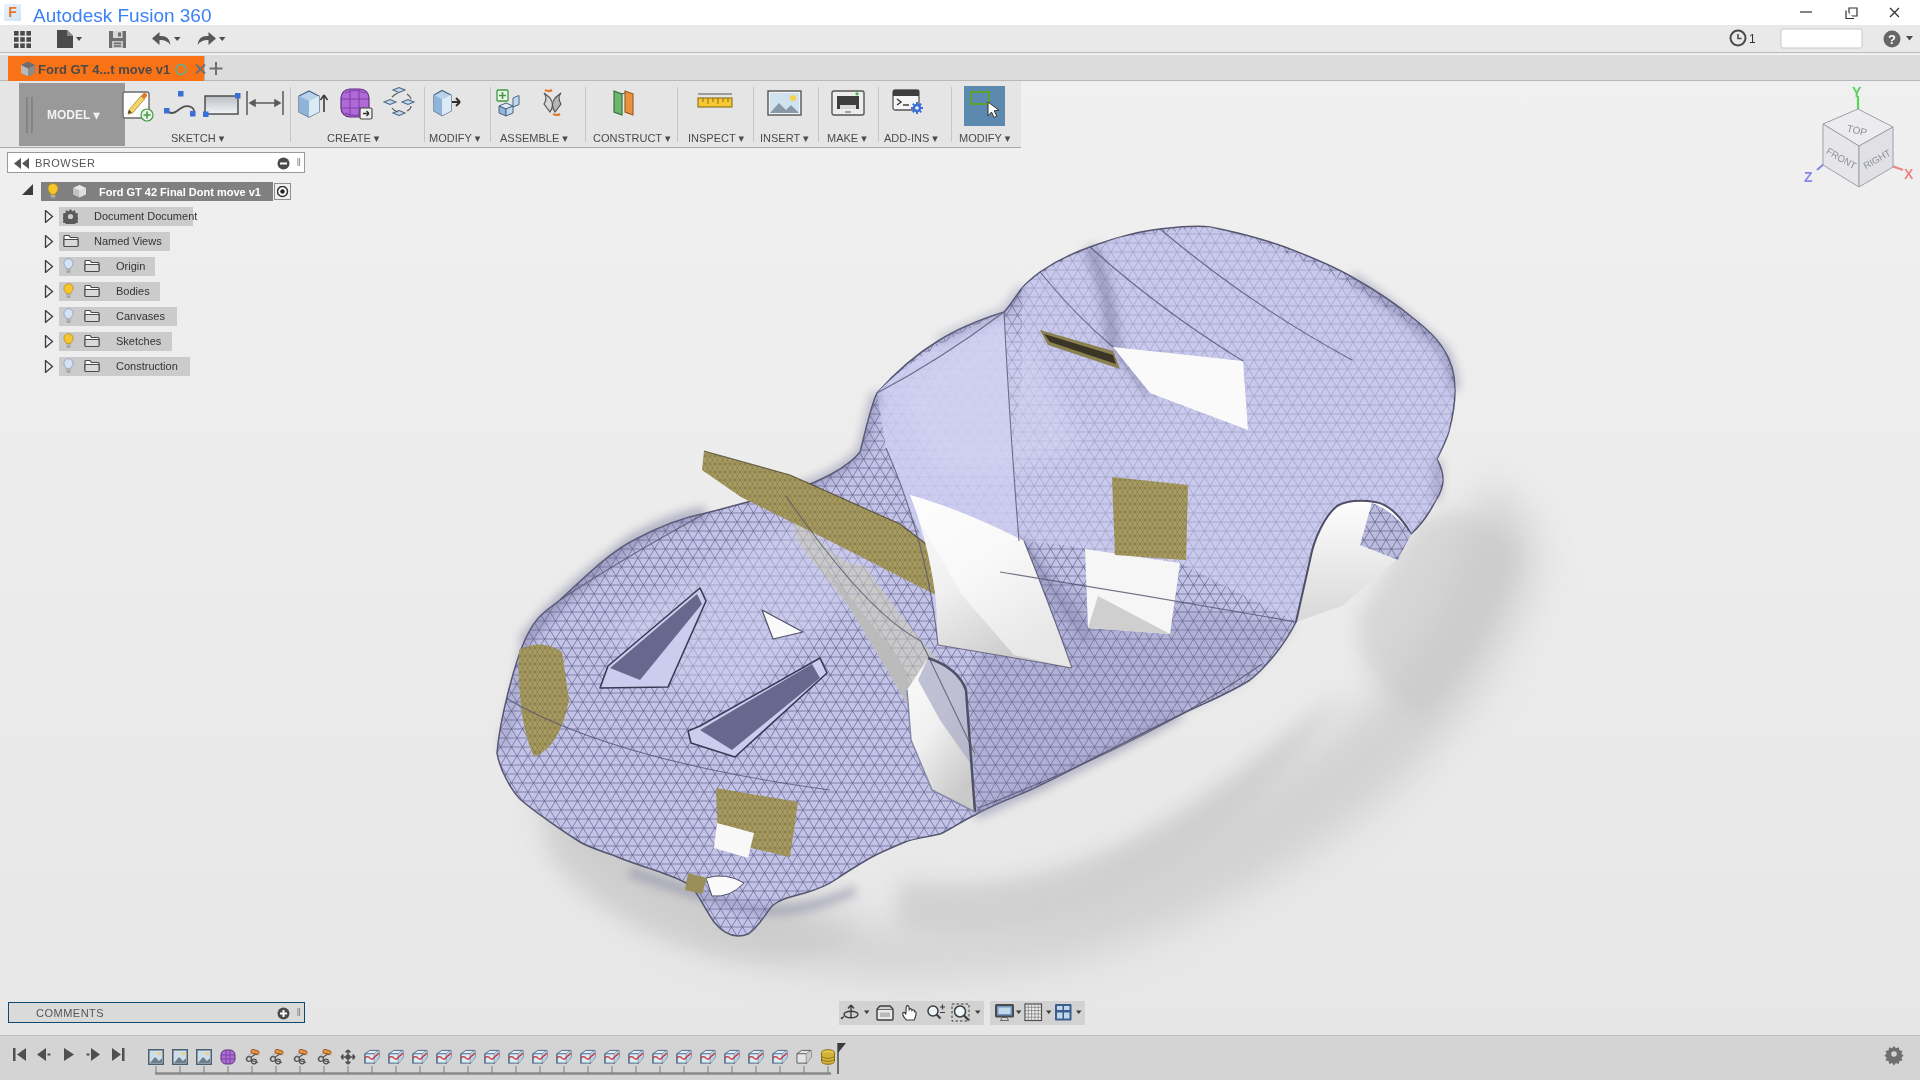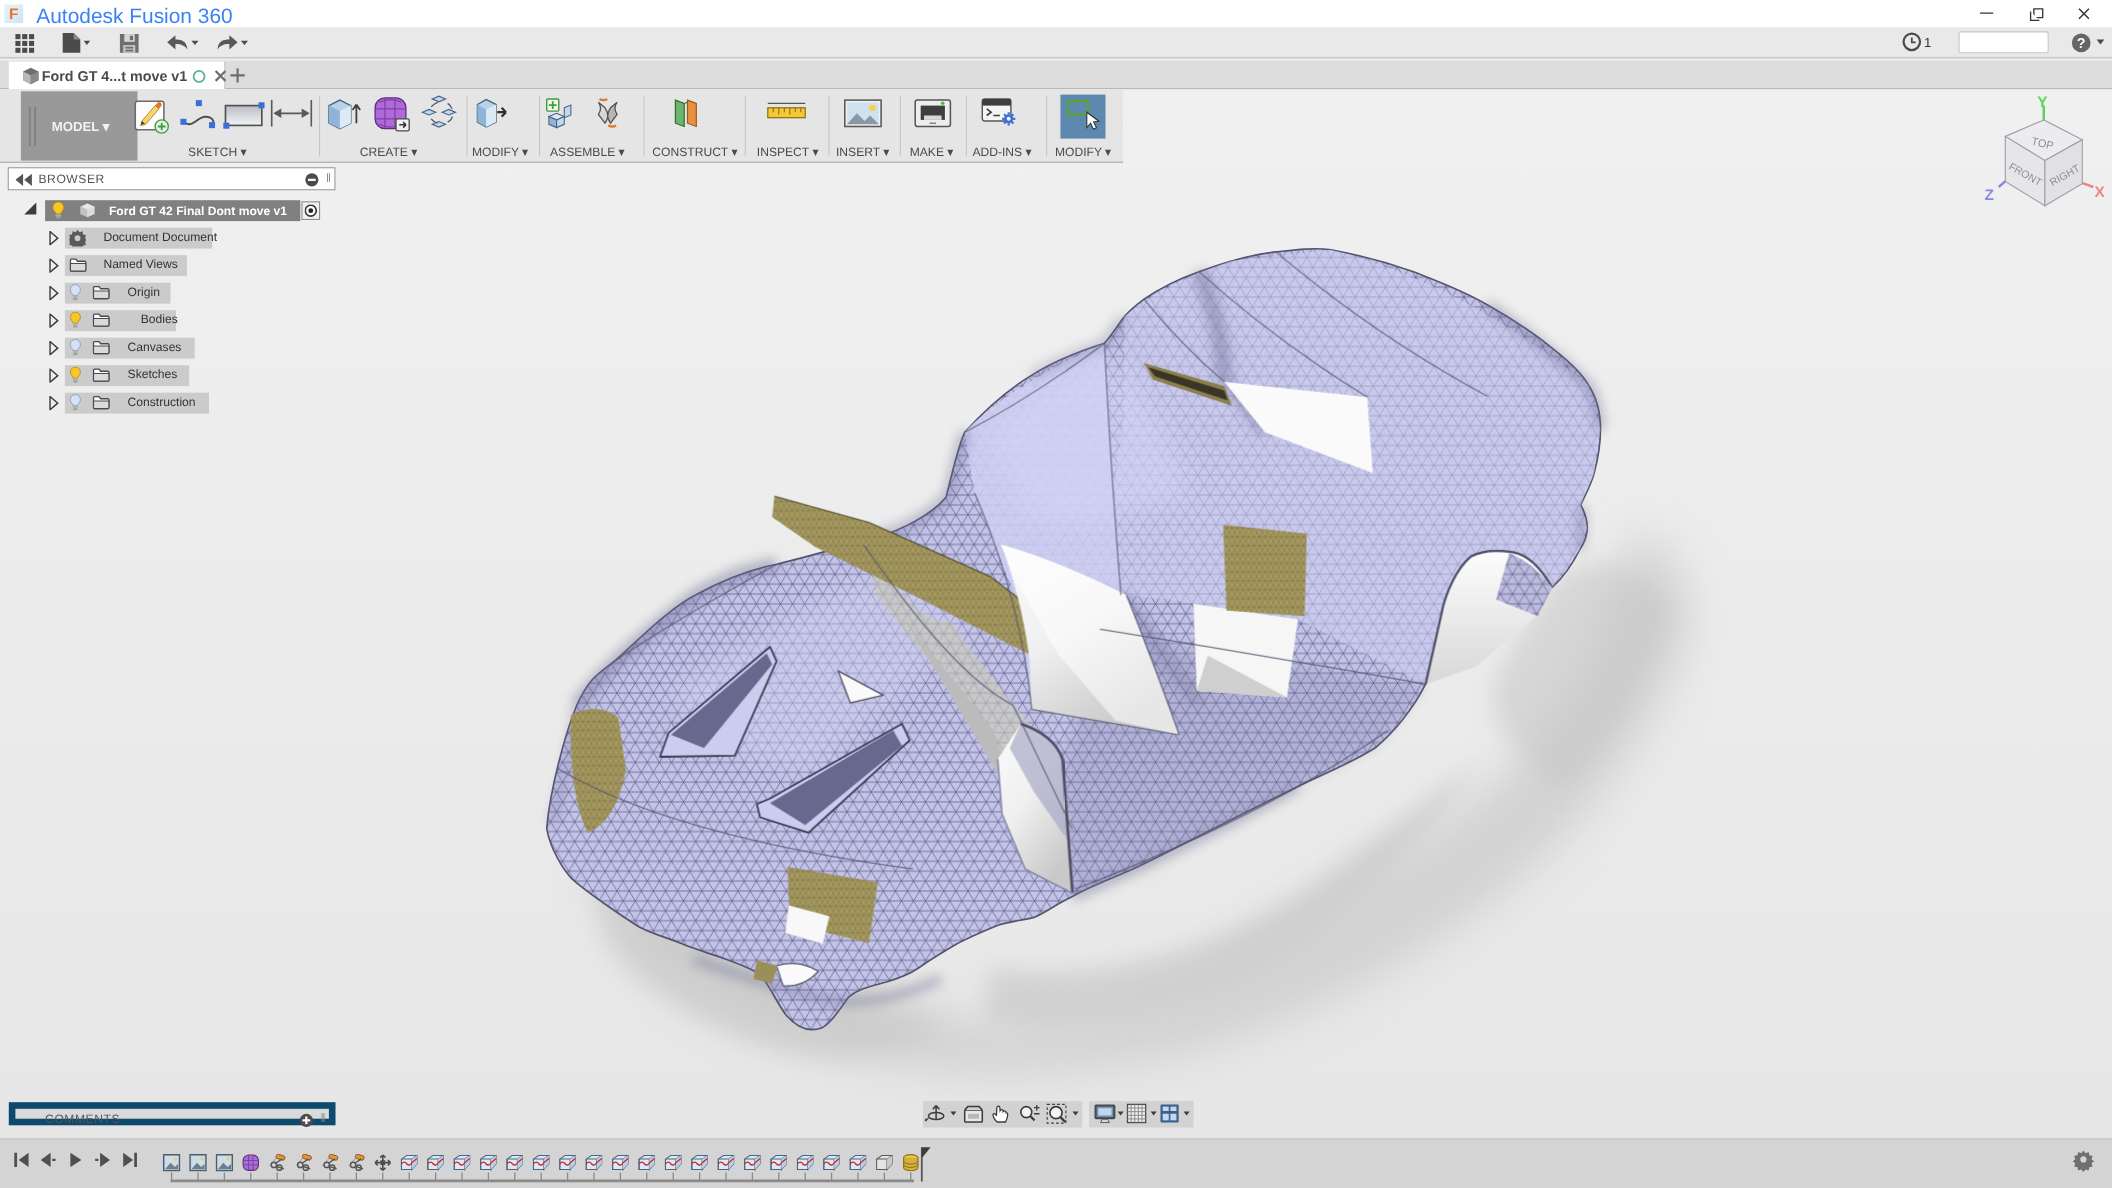--- a/index.html
+++ b/index.html
@@ -7,37 +7,37 @@
 #app { position:relative; width:1920px; height:1080px; background:#ebebeb; }
 
 
 #titlebar { position:absolute; left:0; top:0; width:1920px; height:25px; background:#ffffff; }
 #flogo { position:absolute; left:4px; top:4px; width:17px; height:17px; background:linear-gradient(135deg,#e8f2fa 0%,#cfe4f5 100%); color:#e8742c; font-weight:bold; font-size:14px; text-align:center; line-height:17px; }
 #apptitle { position:absolute; left:33px; top:5px; font-size:19px; color:#3b82f6; }
 
 #toolbar { position:absolute; left:0; top:25px; width:1920px; height:28px; background:#e9e9e9; border-bottom:1px solid #bdbdbd; }
 
 #tabbar { position:absolute; left:0; top:54px; width:1920px; height:27px; background:#dcdcdc; border-top:1px solid #f5f5f5; border-bottom:1px solid #b8b8b8; }
-#tab1 { position:absolute; left:8px; top:1px; width:197px; height:26px; background:#ffffff; border-right:1px solid #b5b5b5; }
+#tab1 { position:absolute; left:8px; top:1px; width:197px; height:26px; background:#f97316; border-right:1px solid #b5b5b5; }
 #tabtitle { position:absolute; left:30px; top:6px; font-size:13px; font-weight:bold; color:#4a4a4a; }
 
 #ribbon { position:absolute; left:0; top:81px; width:1021px; height:67px; background:#e5e5e5; border-bottom:1px solid #a8a8a8; }
 #modelbtn { position:absolute; left:8px; top:2px; width:106px; height:63px; background:#999999; color:#f2f2f2; font-size:12px; font-weight:bold;margin-left:11px; }
 #modelbtn span { position:absolute; left:28px; top:25px; }
 .rlabel { position:absolute; top:51px; font-size:11px; color:#4a4a4a; white-space:nowrap; }
 
 #browserhdr { position:absolute; left:7px; top:152px; width:298px; height:21px; background:#ffffff; border:1px solid #9a9a9a; font-size:11px; color:#555; }
 .treerow { position:absolute; height:19px; font-size:11px; color:#333; white-space:nowrap; }
 .treerow span { white-space:nowrap; }
 .rowbg { position:absolute; top:0; height:19px; background:#cbcbcb; }
 .treerow svg.arr { position:absolute; top:3px; width:10px; height:13px; }
 .treerow svg.folder { position:absolute; top:2px; width:16px; height:14px; }
 .treerow svg.bulb-b, .treerow svg.bulb-y2 { position:absolute; top:1px; width:11px; height:16px; }
 
-#comments { position:absolute; left:8px; top:1002px; width:297px; height:21px; background:#dadada; border:6px solid #0c4a6e; font-size:11px; color:#555; }
+#comments { position:absolute; left:8px; top:1002px; width:297px; height:21px; background:#dadada; border:1px solid #0c4a6e; font-size:11px; color:#555; }
 #navbar1 { position:absolute; left:839px; top:1001px; width:145px; height:24px; background:#d2d2d2; }
 #navbar2 { position:absolute; left:990px; top:1001px; width:95px; height:24px; background:#d2d2d2; }
 
 #timeline { position:absolute; left:0; top:1035px; width:1920px; height:45px; background:#d4d4d4; border-top:1px solid #c0c0c0; }
 </style>
 </head>
 <body>
 <div id="app">
   <svg width="0" height="0" style="position:absolute">
     <defs>
@@ -631,21 +631,21 @@
       <svg class="arr" style="left:44px">
           <use href="#sym-arr"></use>
         </svg>
         <div class="rowbg" style="left:59px;width:101px"></div>
       <svg class="bulb-y2" style="left:63px">
           <use href="#sym-bulby"></use>
         </svg>
         <svg class="folder" style="left:84px">
           <use href="#sym-folder"></use>
         </svg>
-      <span style="position:absolute;left:128px;top:3px">Bodies</span>
+      <span style="position:absolute;left:116px;top:3px">Bodies</span>
     </div>
     <div class="treerow" style="left:0;top:307px">
       <svg class="arr" style="left:44px">
           <use href="#sym-arr"></use>
         </svg>
         <div class="rowbg" style="left:59px;width:118px"></div>
       <svg class="bulb-b" style="left:63px">
           <use href="#sym-bulbb"></use>
         </svg>
         <svg class="folder" style="left:84px">

